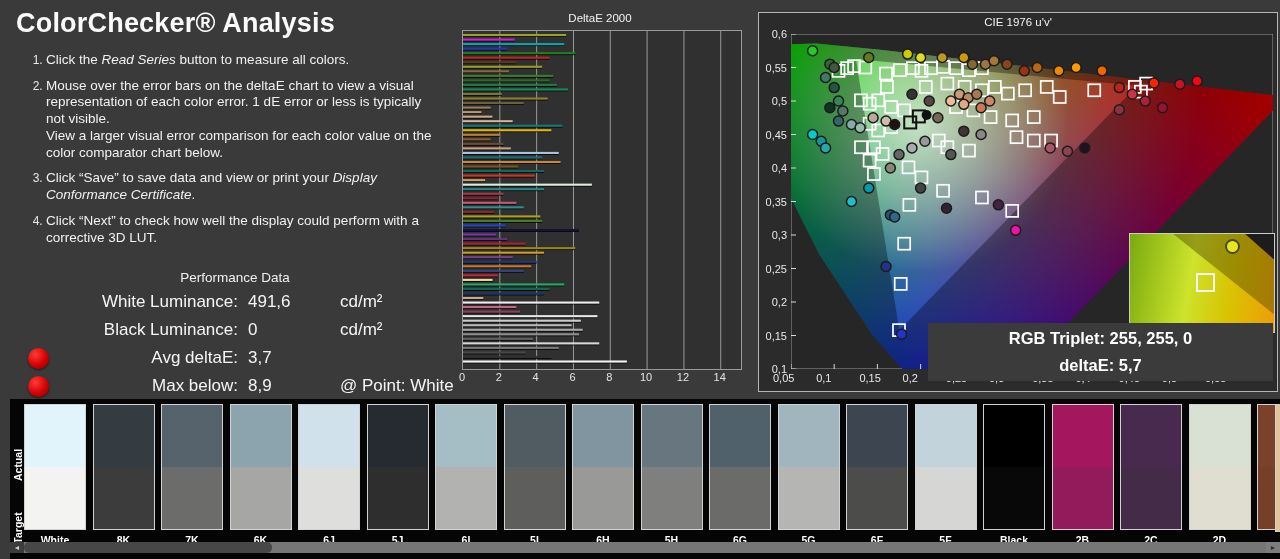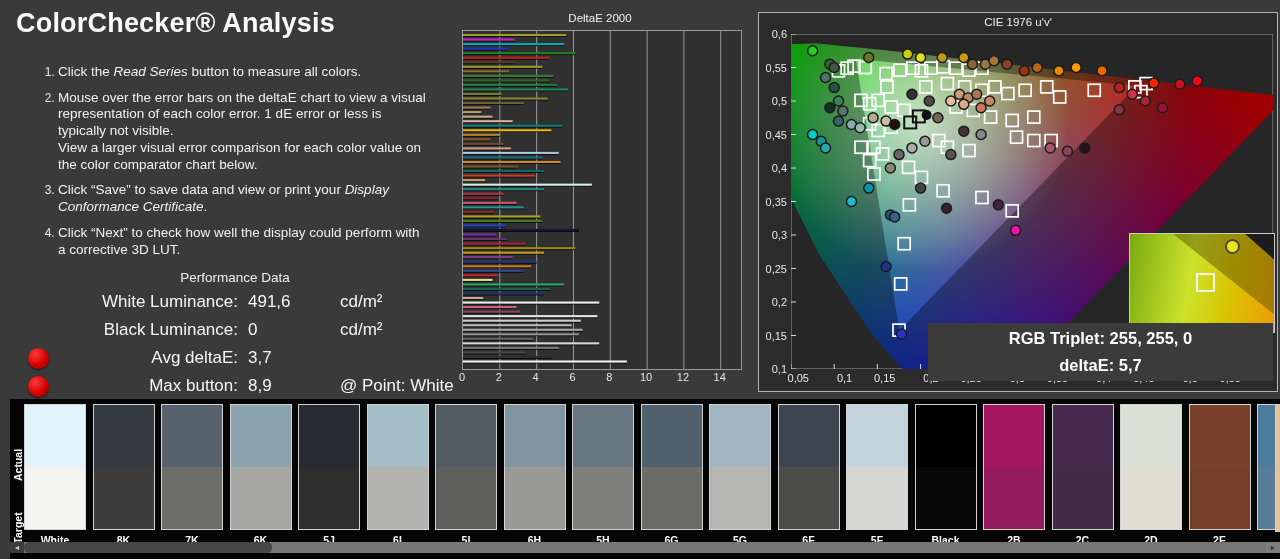--- a/index.html
+++ b/index.html
@@ -1,21 +1,21 @@
 <!DOCTYPE html>
 <html><head>
 <meta charset="utf-8">
 <style>
   html,body{margin:0;padding:0;width:1280px;height:559px;background:#3a3a3a;overflow:hidden;
     font-family:"Liberation Sans",sans-serif;-webkit-font-smoothing:antialiased;}
   .abs{position:absolute;}
   
   #title{left:16px;top:8px;font-size:27px;font-weight:600;color:#fafafa;letter-spacing:.2px;}
   #instructions{left:24px;top:52px;width:418px;color:#f1f1f1;font-size:13.5px;line-height:1.24;}
-  #instructions ol{margin:12px;padding-left:22px;}
+  #instructions ol{margin:0;padding-left:22px;}
   #instructions li{margin-bottom:9px;white-space:pre-line;}
   #instructions li::marker{font-size:12px;color:#e8e8e8;}
   .it{font-style:italic;}
   
   #perf{left:0;top:270px;width:462px;color:#f5f5f5;}
   #perf-heading{display:block;text-align:center;width:470px;font-size:13.5px;margin-bottom:4px;color:#f0f0f0;}
   .perf-row{position:relative;height:28px;font-size:17px;padding-left:24px;}
   .perf-label{position:absolute;left:0;width:238px;text-align:right;top:3px;}
   .perf-value{position:absolute;left:248px;top:3px;}
   .perf-unit{position:absolute;left:340px;top:3px;}
@@ -25,21 +25,21 @@
   
   #de-title{left:455px;top:12px;width:290px;text-align:center;font-size:11.5px;color:#f2f2f2;}
   #de-plot{left:462px;top:30px;width:278px;height:338px;background:#303030;border:1px solid #9a9a9a;}
   #de-axis{left:456px;top:371px;width:296px;height:14px;}
   .de-xlab{position:absolute;top:0;width:28px;margin-left:-14px;text-align:center;font-size:11px;color:#e4e4e4;}
   
   #cie-panel{left:758px;top:12px;width:520px;height:380px;background:#2b2b2b;border:1px solid #b5b5b5;box-sizing:border-box;}
   #cie-title{position:absolute;left:0;top:3px;width:100%;text-align:center;font-size:11.5px;color:#f2f2f2;}
   #cie-svg{position:absolute;left:32px;top:21px;}
   .cie-ylab{position:absolute;width:28px;text-align:right;font-size:11px;color:#e8e8e8;}
-  .cie-xlab{position:absolute;width:36px;margin-left:-18px;text-align:right;font-size:11px;color:#e8e8e8;}
+  .cie-xlab{position:absolute;width:36px;margin-left:-18px;text-align:left;font-size:11px;color:#e8e8e8;}
   #cie-inset{position:absolute;left:370px;top:220px;width:144px;height:98px;border:1px solid #cccccc;
     background:linear-gradient(100deg,#79aa10 0%,#cde32c 42%,#d8c403 68%,#ef9c07 100%);overflow:hidden;}
   .inset-shade{position:absolute;inset:0;background:rgba(84,74,0,.45);
     clip-path:polygon(30% 0,100% 0,100% 82%);}
   .inset-black{position:absolute;inset:0;background:#1c1c1c;clip-path:polygon(80% 0,100% 0,100% 26%);}
   .inset-dot{position:absolute;left:66%;top:5%;width:11px;height:11px;border-radius:50%;
     background:#e9e621;border:2px solid #4a4a3a;}
   .inset-sq{position:absolute;left:46%;top:40%;width:15px;height:15px;border:2px solid #f2f2f2;}
   #cie-info{position:absolute;left:169px;top:310px;width:345px;height:58px;background:#3b3b3b;
     color:#ffffff;font-size:16.5px;font-weight:600;text-align:center;line-height:27px;padding-top:2px;box-sizing:border-box;}
@@ -90,21 +90,21 @@
         <span class="perf-unit">cd/m²</span>
       </div>
       <div class="perf-row">
         <div class="led"></div>
         <span class="perf-label">Avg deltaE:</span>
         <span class="perf-value">3,7</span>
         <span class="perf-unit"></span>
       </div>
       <div class="perf-row">
         <div class="led"></div>
-        <span class="perf-label">Max button:</span>
+        <span class="perf-label">Max below:</span>
         <span class="perf-value">8,9</span>
         <span class="perf-unit">@ Point: White</span>
       </div>
     </div>
 </div>
 
 <div class="abs" id="de-title">DeltaE 2000</div>
 <div class="abs" id="de-plot">
   <svg id="bars-svg" width="278" height="338" xmlns="http://www.w3.org/2000/svg">
       <line x1="36.82119205298013" y1="0" x2="36.82119205298013" y2="338" stroke="#9a9a9a" stroke-width="1"></line>
@@ -534,20 +534,27 @@
       </div>
       <div class="swatch">
         <div class="swatch-box">
           <div class="swatch-top" style="background: rgb(140, 164, 174);"></div>
           <div class="swatch-bottom" style="background: rgb(166, 166, 164);"></div>
         </div>
         <div class="swatch-label">6K</div>
       </div>
       <div class="swatch">
         <div class="swatch-box">
+          <div class="swatch-top" style="background: rgb(208, 225, 235);"></div>
+          <div class="swatch-bottom" style="background: rgb(222, 222, 220);"></div>
+        </div>
+        <div class="swatch-label">6J</div>
+      </div>
+      <div class="swatch">
+        <div class="swatch-box">
           <div class="swatch-top" style="background: rgb(38, 43, 49);"></div>
           <div class="swatch-bottom" style="background: rgb(46, 46, 46);"></div>
         </div>
         <div class="swatch-label">5J</div>
       </div>
       <div class="swatch">
         <div class="swatch-box">
           <div class="swatch-top" style="background: rgb(165, 189, 197);"></div>
           <div class="swatch-bottom" style="background: rgb(178, 178, 176);"></div>
         </div>

